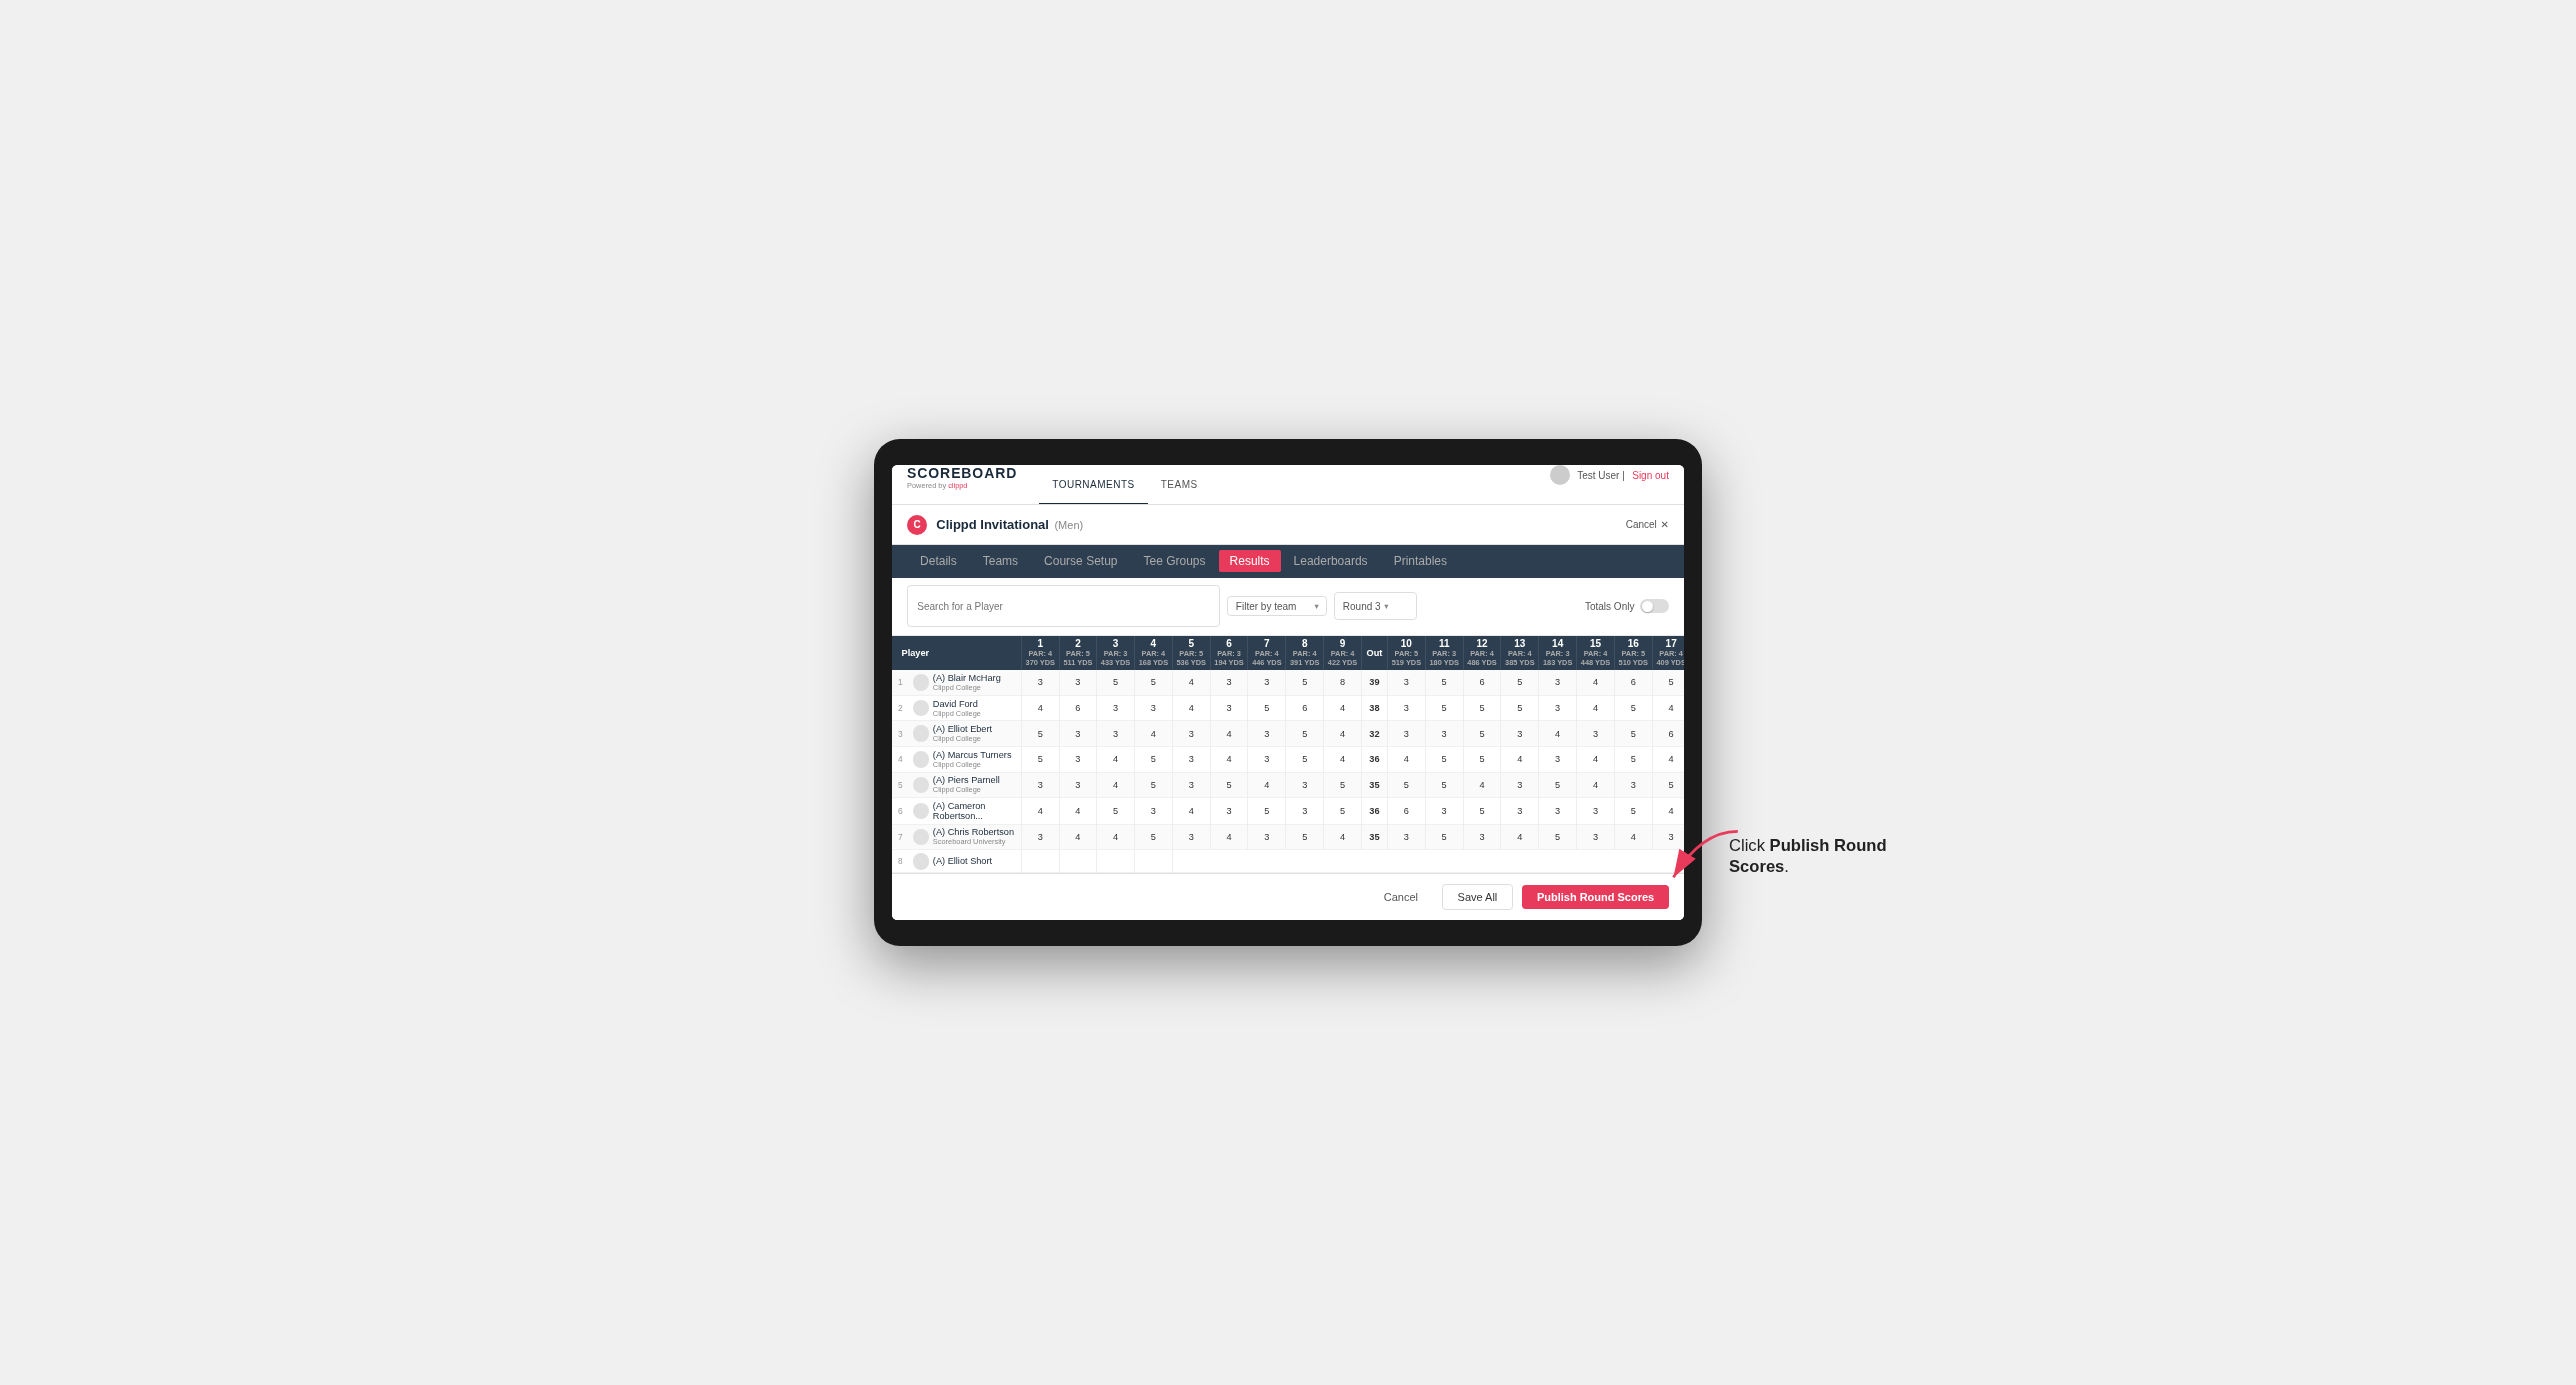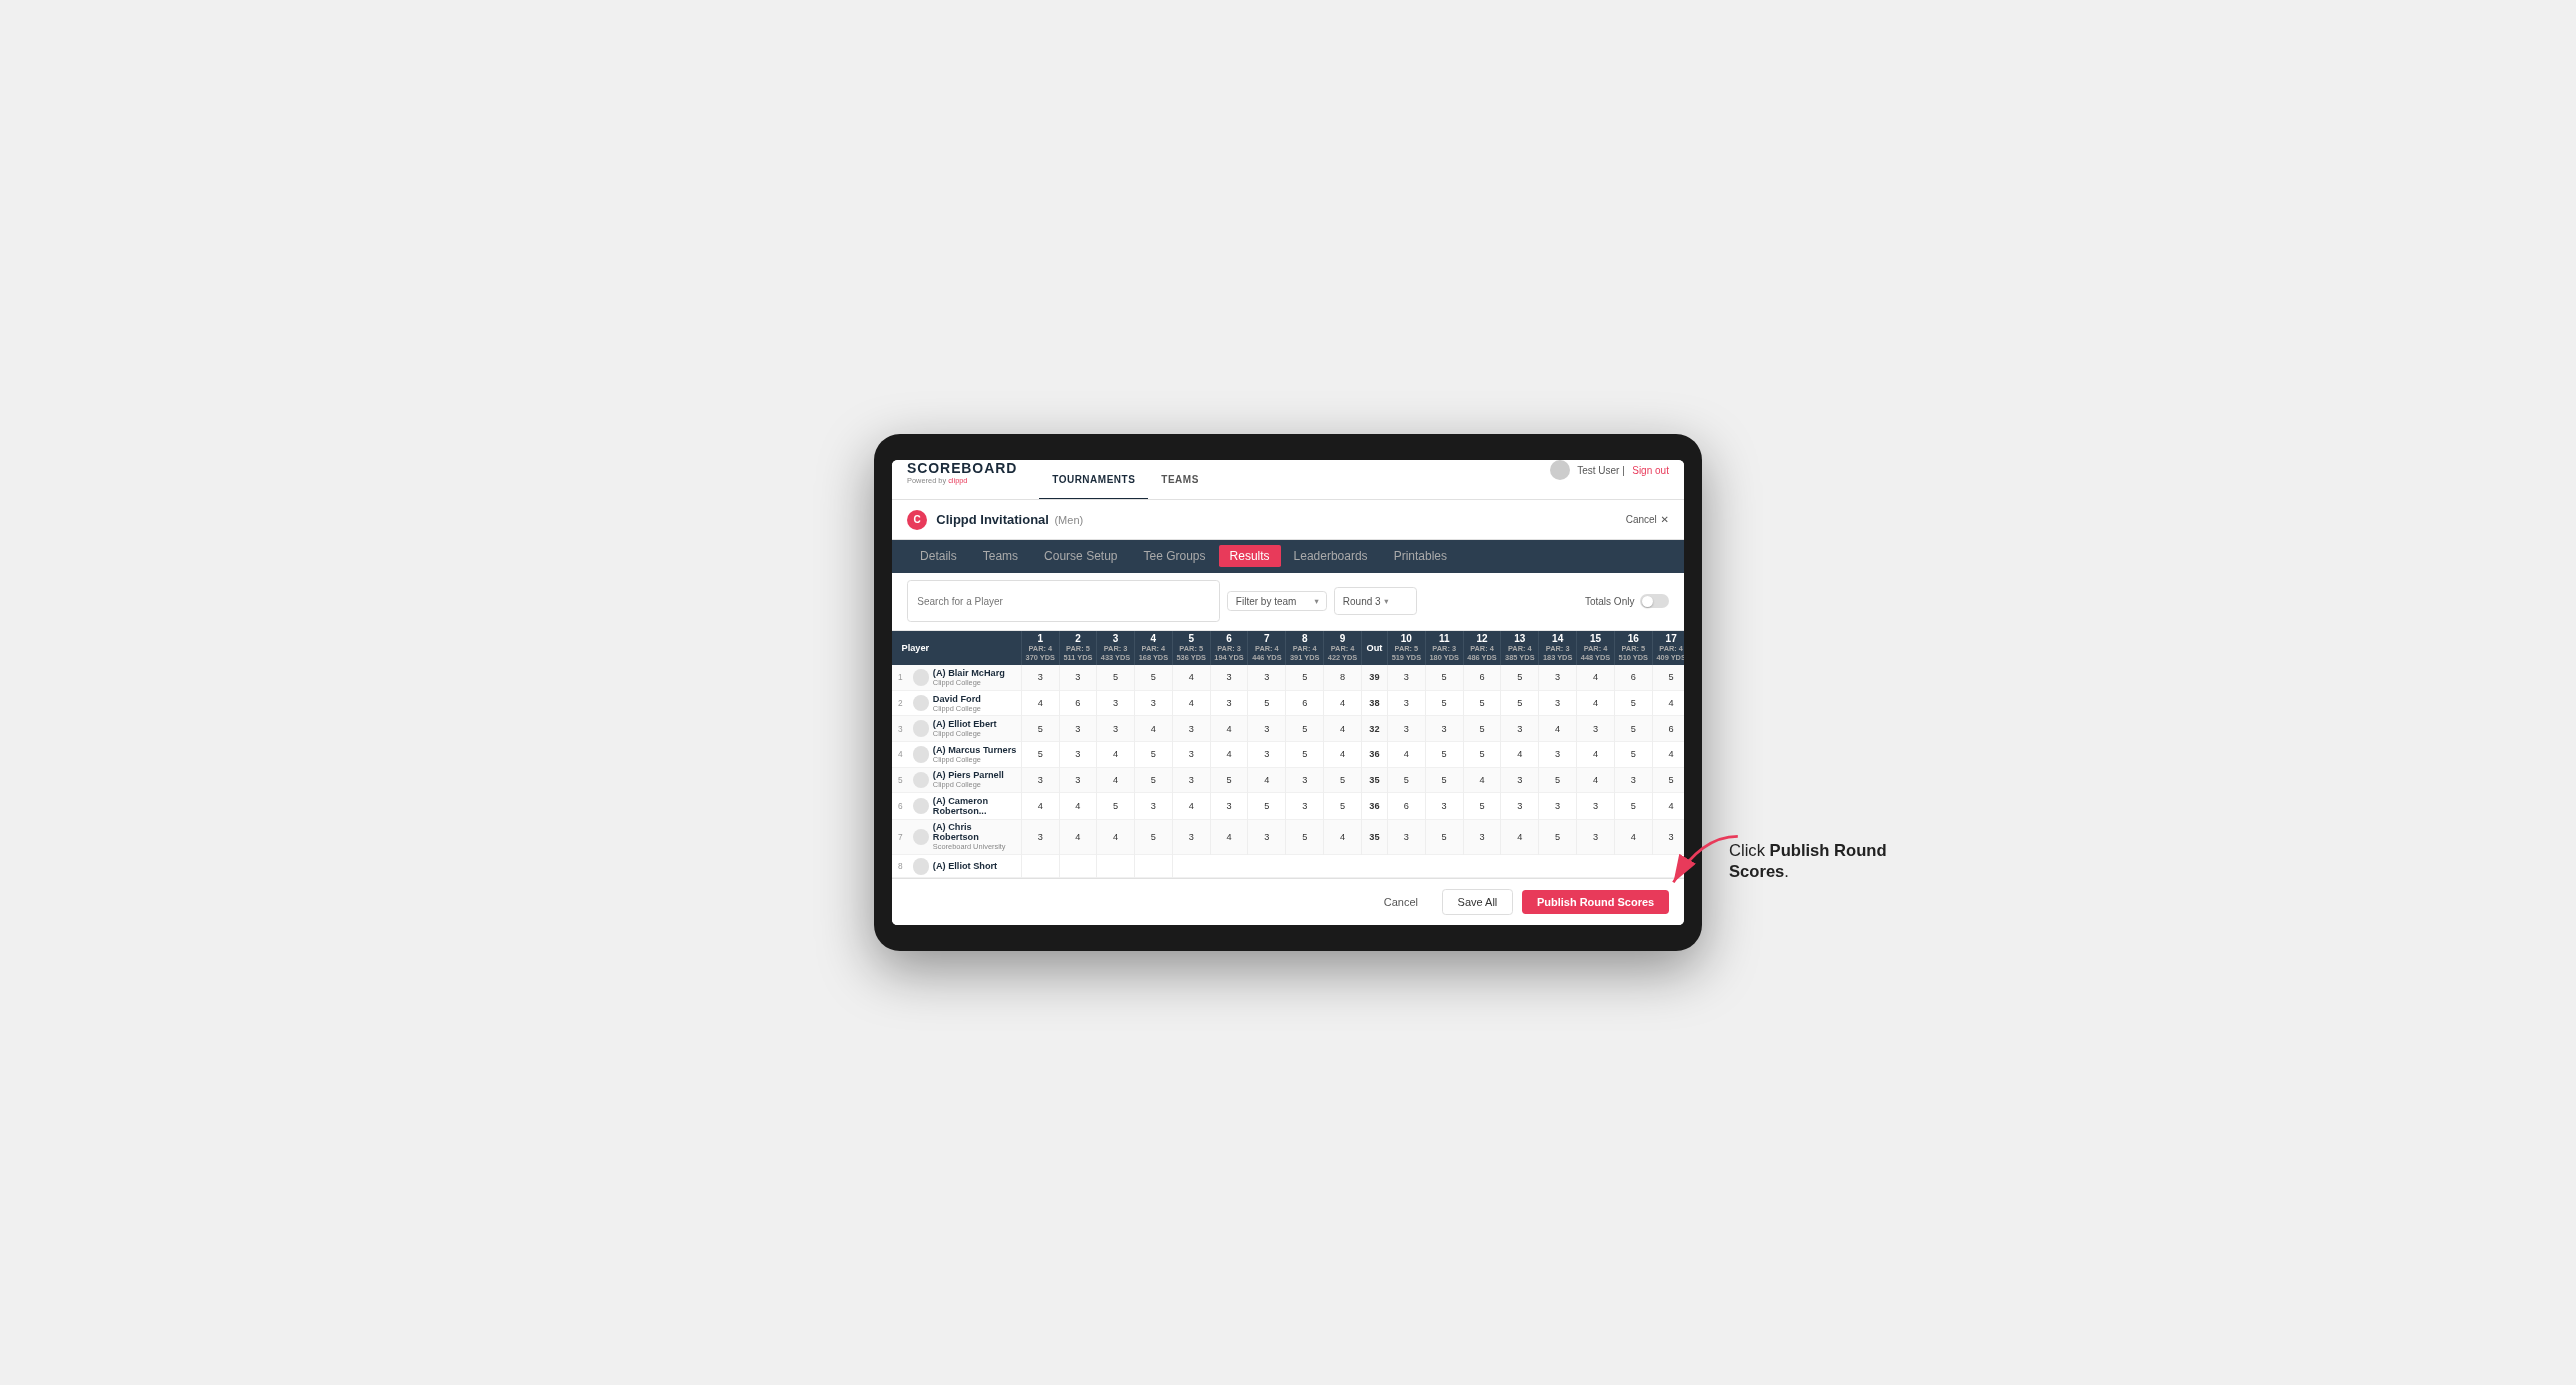--- a/index.html
+++ b/index.html
@@ -56,21 +56,21 @@
       font-weight: 400;
     }
     .nav-links {
       display: flex;
       gap: 0;
       height: 100%;
     }
     .nav-link {
       padding: 0 13px;
       font-size: 10px;
-      font-weight: 700;
+      font-weight: 400;
       color: #555;
       display: flex;
       align-items: center;
       border-bottom: 1.8px solid transparent;
       cursor: pointer;
       text-transform: uppercase;
       letter-spacing: 0.5px;
     }
     .nav-link.active {
       color: #1a2a3a;
@@ -301,21 +301,21 @@
     }
     .player-avatar {
       width: 16.6px;
       height: 16.6px;
       background: #e0e0e0;
       border-radius: 50%;
       flex-shrink: 0;
     }
     .player-name-text {
       font-size: 9.2px;
-      font-weight: 700;
+      font-weight: 400;
       color: #1a2a3a;
       display: block;
     }
     .player-team {
       font-size: 7.4px;
       color: #888;
       display: block;
     }
     .score-cell {
       font-size: 9.2px;

